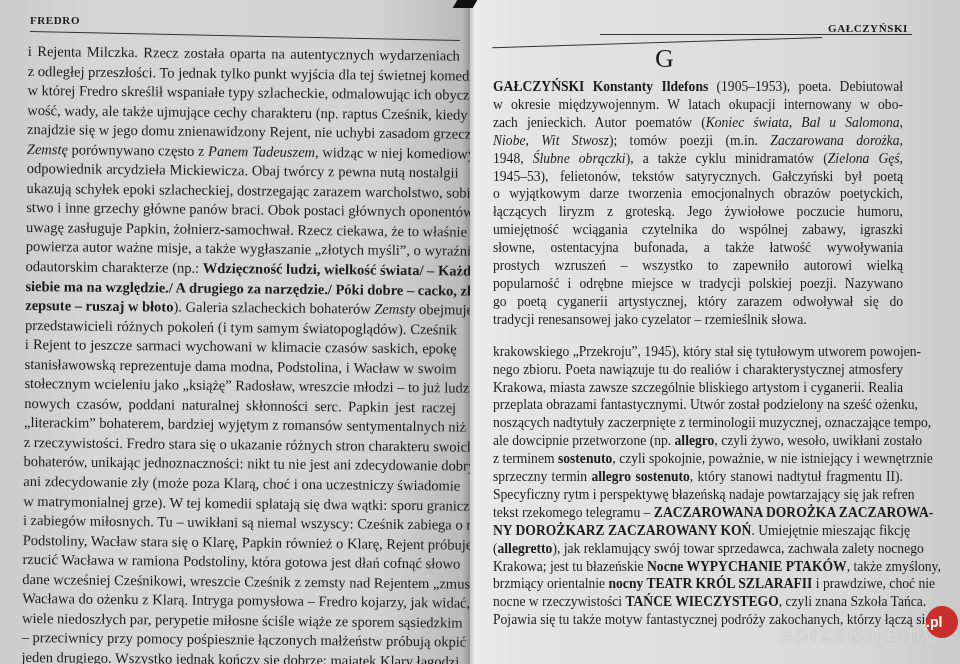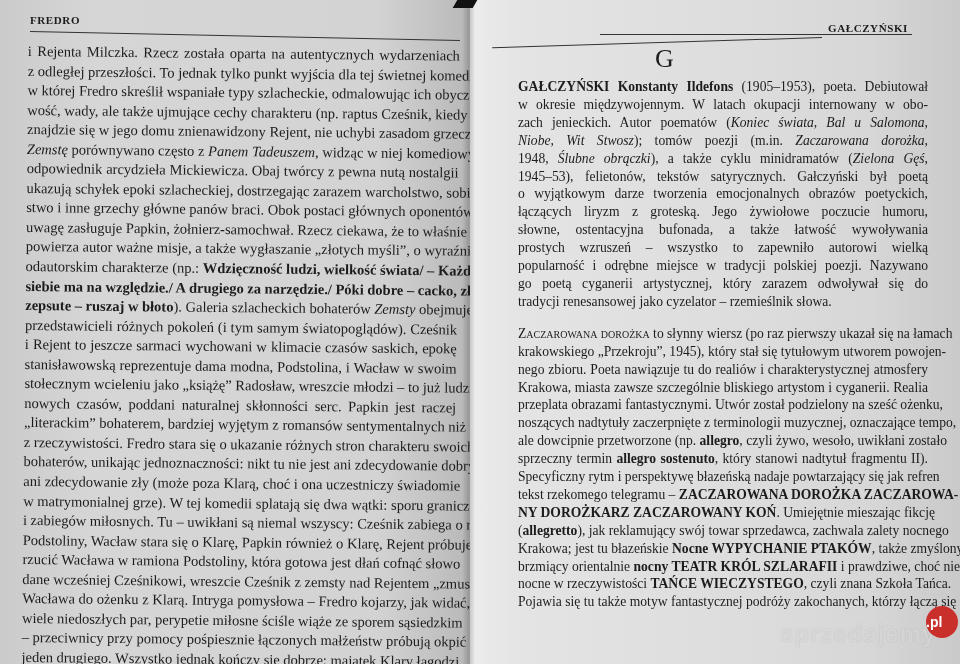--- a/index.html
+++ b/index.html
@@ -38,21 +38,21 @@
     .rule-left { left:30px; top:31px; width:430px; transform: rotate(1.2deg); transform-origin:left; }
     .rule-right { left:492px; top:37px; width:330px; transform: rotate(-1.8deg); transform-origin:right; }
     .rule-right2 { left:600px; top:34px; width:312px; }
 
     .col-left {
       position:absolute; left:28px; top:42px; width:432px;
       font-size:14.5px; line-height:19.55px; text-align:justify;
       transform: rotate(0.6deg); transform-origin:left top;
     }
     .col-right {
-      position:absolute; left:518px; top:78px; width:410px;
+      position:absolute; left:493px; top:78px; width:410px;
       font-size:13.6px; line-height:17.9px; text-align:justify;
     }
     .letter-heading {
       position:absolute; left:655px; top:44px; font-size:26px; font-weight:normal;
     }
     .line { display:block; white-space:nowrap; text-align:justify; text-align-last:justify; }
     .line.last { text-align-last:left; }
     b { font-weight:bold; }
     i { font-style:italic; }
     .sc { font-variant: small-caps; }
@@ -133,37 +133,38 @@
   <div class="col-right">
     <div>
       <span class="line"><b>GAŁCZYŃSKI Konstanty Ildefons</b> <span>(1905–1953)</span><span>, poeta. Debiutował</span></span>
       <span class="line">w okresie międzywojennym. W latach okupacji internowany w obo-</span>
       <span class="line"><span>zach jenieckich. Autor poematów (</span><i>Koniec świata, Bal u Salomona,</i></span>
       <span class="line"><i>Niobe, Wit Stwosz</i><span>); tomów poezji (m.in. </span><i>Zaczarowana dorożka</i><span>,</span></span>
       <span class="line"><span>1948, </span><i>Ślubne obrączki</i><span>), a także cyklu minidramatów (</span><i>Zielona Gęś</i><span>,</span></span>
       <span class="line">1945–53), felietonów, tekstów satyrycznych. Gałczyński był poetą</span>
       <span class="line">o wyjątkowym darze tworzenia emocjonalnych obrazów poetyckich,</span>
       <span class="line">łączących liryzm z groteską. Jego żywiołowe poczucie humoru,</span>
+      <span class="line">umiejętność wciągania czytelnika do wspólnej zabawy, igraszki</span>
       <span class="line">słowne, ostentacyjna bufonada, a także łatwość wywoływania</span>
       <span class="line">prostych wzruszeń – wszystko to zapewniło autorowi wielką</span>
       <span class="line">popularność i odrębne miejsce w tradycji polskiej poezji. Nazywano</span>
       <span class="line">go poetą cyganerii artystycznej, który zarazem odwoływał się do</span>
       <span class="line last">tradycji renesansowej jako cyzelator – rzemieślnik słowa.</span>
     </div>
 
     <div class="gap"></div>
 
     <div>
-      <span class="line"><span class="sc">Zaczarowana dorożka</span><span> to słynny wiersz (po raz pierwszy ukazał się na łamach</span></span>
       <span class="line">krakowskiego „Przekroju”, 1945), który stał się tytułowym utworem powojen-</span>
       <span class="line">nego zbioru. Poeta nawiązuje tu do realiów i charakterystycznej atmosfery</span>
       <span class="line">Krakowa, miasta zawsze szczególnie bliskiego artystom i cyganerii. Realia</span>
       <span class="line">przeplata obrazami fantastycznymi. Utwór został podzielony na sześć ożenku,</span>
       <span class="line">noszących nadtytuły zaczerpnięte z terminologii muzycznej, oznaczające tempo,</span>
       <span class="line"><span>ale dowcipnie przetworzone (np. </span><b>allegro</b><span>, czyli żywo, wesoło, uwikłani zostało</span></span>
+      <span class="line"><span>z terminem </span><b>sostenuto</b><span>, czyli spokojnie, poważnie, w nie istniejący i wewnętrznie</span></span>
       <span class="line"><span>sprzeczny termin </span><b>allegro sostenuto</b><span>, który stanowi nadtytuł fragmentu II).</span></span>
       <span class="line">Specyficzny rytm i perspektywę błazeńską nadaje powtarzający się jak refren</span>
       <span class="line"><span>tekst rzekomego telegramu – </span><b>ZACZAROWANA DOROŻKA ZACZAROWA-</b></span>
       <span class="line"><b>NY DOROŻKARZ ZACZAROWANY KOŃ</b><span>. Umiejętnie mieszając fikcję</span></span>
       <span class="line"><span>(</span><b>allegretto</b><span>), jak reklamujący swój towar sprzedawca, zachwala zalety nocnego</span></span>
       <span class="line"><span>Krakowa; jest tu błazeńskie </span><b>Nocne WYPYCHANIE PTAKÓW</b><span>, także zmyślony,</span></span>
       <span class="line"><span>brzmiący orientalnie </span><b>nocny TEATR KRÓL SZLARAFII</b><span> i prawdziwe, choć nie</span></span>
       <span class="line"><span>nocne w rzeczywistości </span><b>TAŃCE WIECZYSTEGO</b><span>, czyli znana Szkoła Tańca.</span></span>
       <span class="line">Pojawia się tu także motyw fantastycznej podróży zakochanych, którzy łączą się</span>
 

